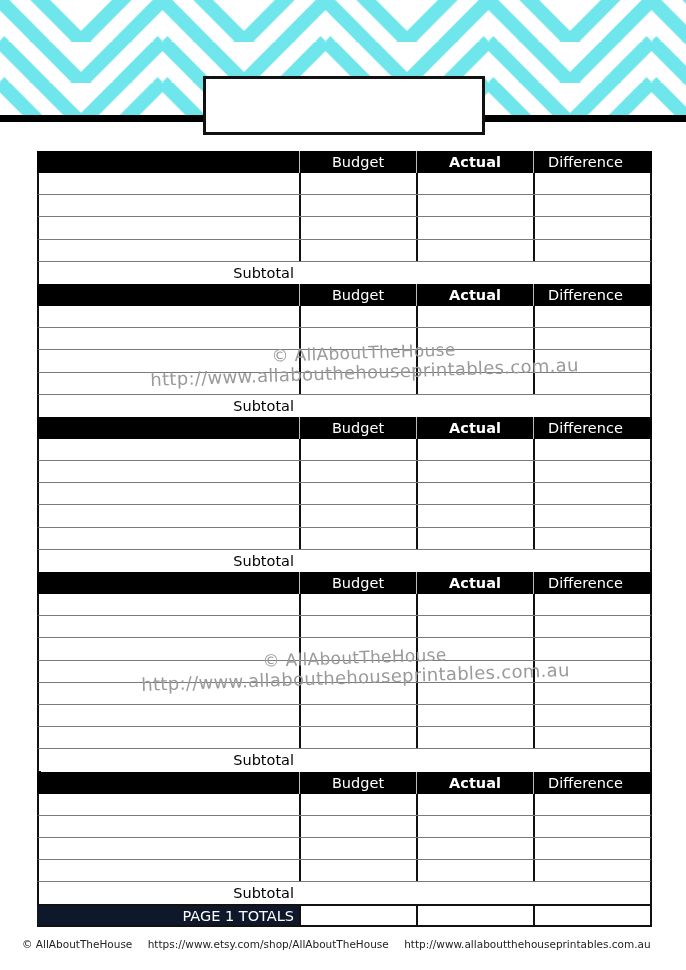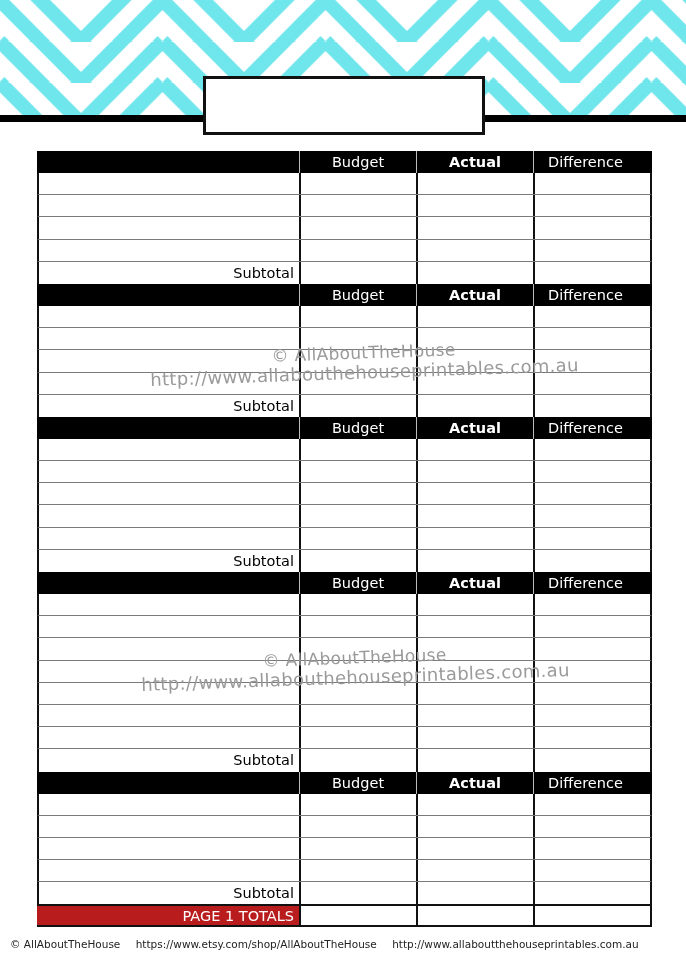--- a/index.html
+++ b/index.html
@@ -20,33 +20,33 @@
   .c0 { width: 262px; }
   .c1 { width: 117px; }
   .c2 { width: 117px; font-weight: bold; }
   .c3 { width: 104px; }
 
   .row { display: flex; height: 22.2px; border-left: 2px solid #111; border-right: 2px solid #111; border-bottom: 1px solid #7a7a7a; background: #fff; }
   .row .c { height: 100%; }
   .row .c + .c { border-left: 2px solid #111; }
   .row .c0 { width: 260px; }
   .row .c3 { width: 117px; }
-  .row.subtotal { border-bottom: none; }
+  .row.subtotal { border-bottom: none; flex-direction: column; }
   .row.subtotal .c0 { text-align: right; padding-right: 5px; font-size: 14.5px; line-height: 22px; }
 
   .totals { display: flex; height: 23px; border-right: 2px solid #111; border-bottom: 2px solid #111; border-top: 2px solid #111; }
-  .totals .c0 { background: #b91c1c; color: #fff; text-align: right; padding-right: 5px; font-size: 14.5px; line-height: 20px; }
+  .totals .c0 { background: #0f172a; color: #fff; text-align: right; padding-right: 5px; font-size: 14.5px; line-height: 20px; }
   .totals .c + .c { border-left: 2px solid #111; }
   .totals .c3 { width: 117px; }
 
   .wm { position: absolute; color: #9a9a9a; white-space: nowrap; transform: rotate(-2deg); transform-origin: left center; font-family: "DejaVu Sans", sans-serif; letter-spacing: 0.3px; pointer-events: none; }
   .wm .l1 { display: block; font-size: 17px; padding-left: 122px; }
   .wm .l2 { display: block; font-size: 18px; margin-top: -1px; }
 
-  .footer { position: absolute; left: 4px; top: 938px; width: 622px; text-align: center; font-size: 10.5px; color: #222; white-space: nowrap; }
+  .footer { position: absolute; left: 16px; top: 938px; width: 622px; text-align: center; font-size: 10.5px; color: #222; white-space: nowrap; }
   .footer span { margin: 0 6px; }
 </style>
 </head>
 <body>
 
 <div class="banner">
   <svg width="686" height="116" viewBox="0 0 686 116">
     <defs>
       <pattern id="chev" x="-0.5" y="0" width="163" height="41" patternUnits="userSpaceOnUse">
         <polyline points="0,-41 81.5,41 163,-41" fill="none" stroke="#6fe5ec" stroke-width="14"></polyline>

